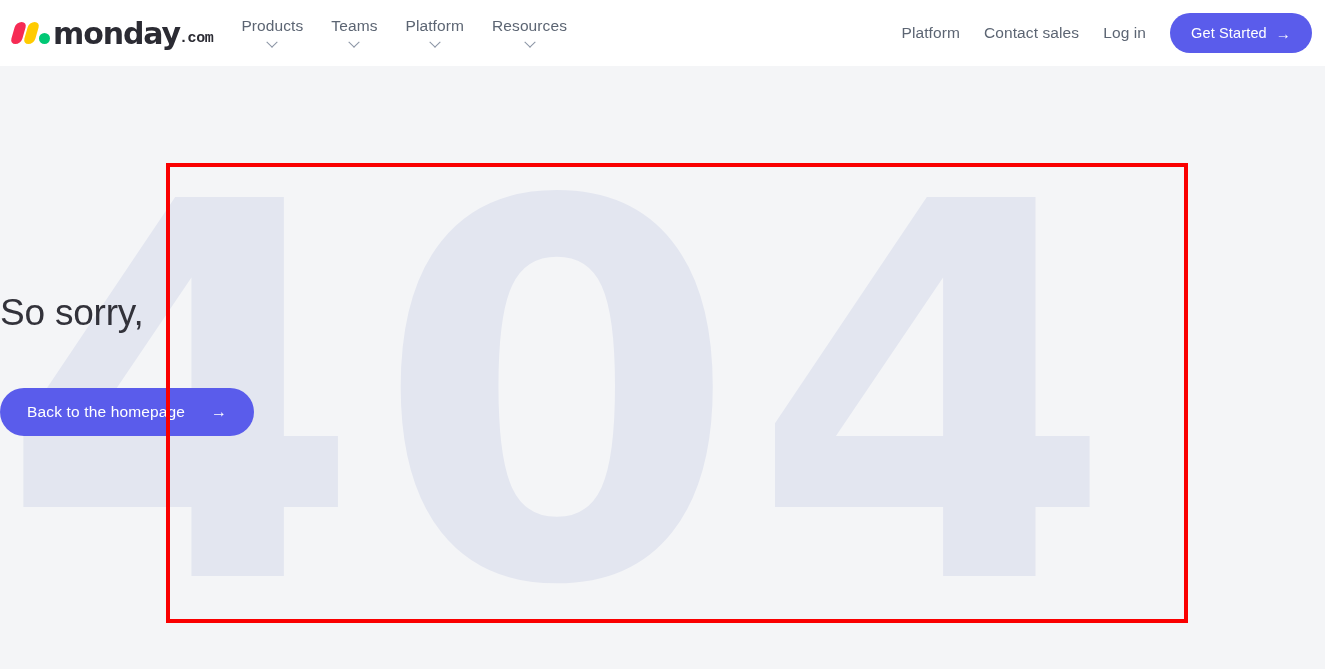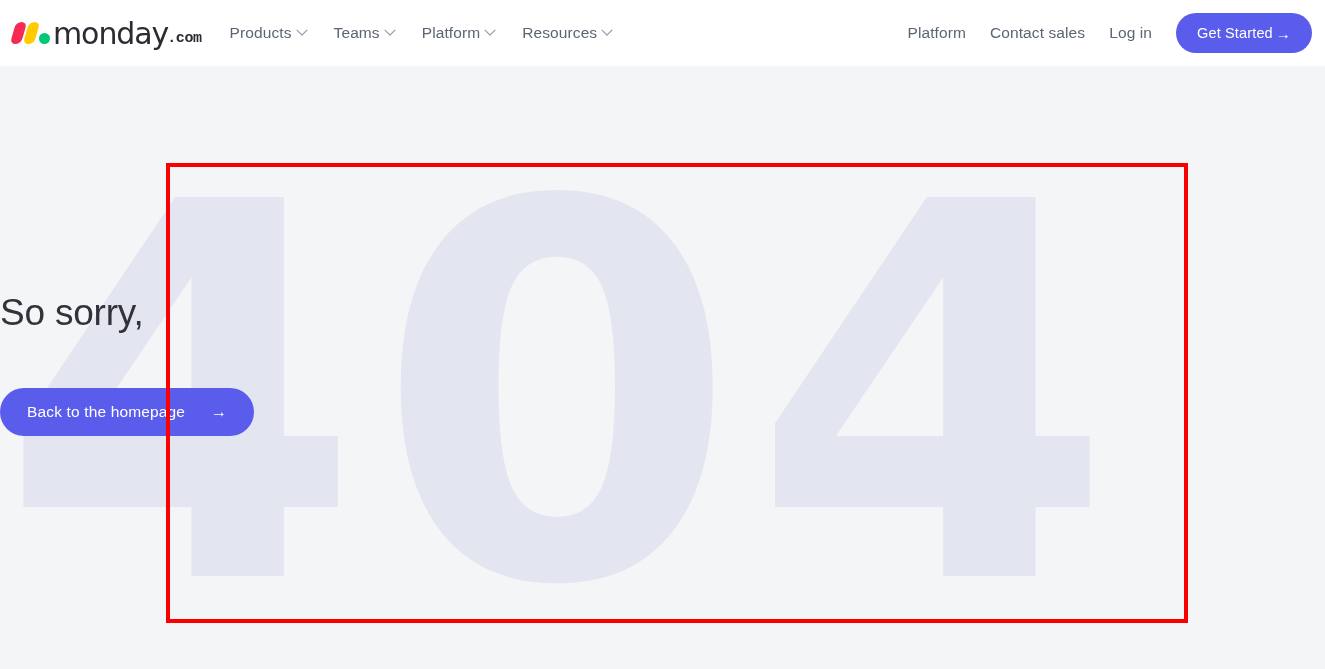--- a/index.html
+++ b/index.html
@@ -62,21 +62,21 @@
     top: 11px;
     width: 11px;
     height: 11px;
     border-radius: 50%;
     background: #00c875;
   }
 
   .brand-word {
     font-family: "DejaVu Sans", sans-serif;
     font-size: 30px;
-    font-weight: 400;
+    font-weight: 700;
     color: #2b2b33;
     letter-spacing: -1.1px;
     line-height: 1;
     position: relative;
     top: 1px;
   }
   .brand-tld {
     font-family: Liberation Mono, monospace;
     font-size: 15px;
     font-weight: 700;
@@ -97,20 +97,21 @@
   .nav-link {
     font-size: 15.5px;
     color: #5c6573;
     letter-spacing: 0.1px;
     cursor: pointer;
     display: flex;
     align-items: center;
     gap: 6px;
     white-space: nowrap;
     text-decoration: none;
+    flex-direction: column;
   }
 
   .chev {
     display: inline-block;
     width: 8px;
     height: 8px;
     border-right: 1.6px solid #8b95a5;
     border-bottom: 1.6px solid #8b95a5;
     transform: rotate(45deg) translate(-2px, -2px);
   }
@@ -126,21 +127,21 @@
   .cta-header {
     background: #5a5ceb;
     color: #ffffff;
     font-size: 14.5px;
     border: none;
     border-radius: 22px;
     height: 40px;
     padding: 0 21px;
     display: flex;
     align-items: center;
-    gap: 3px;
+    gap: 9px;
     cursor: pointer;
     letter-spacing: 0.15px;
     white-space: nowrap;
     font-family: "Liberation Sans", sans-serif;
   }
 
   .arrow-r { font-size: 15px; line-height: 1; }
 
   
   .page-body {

